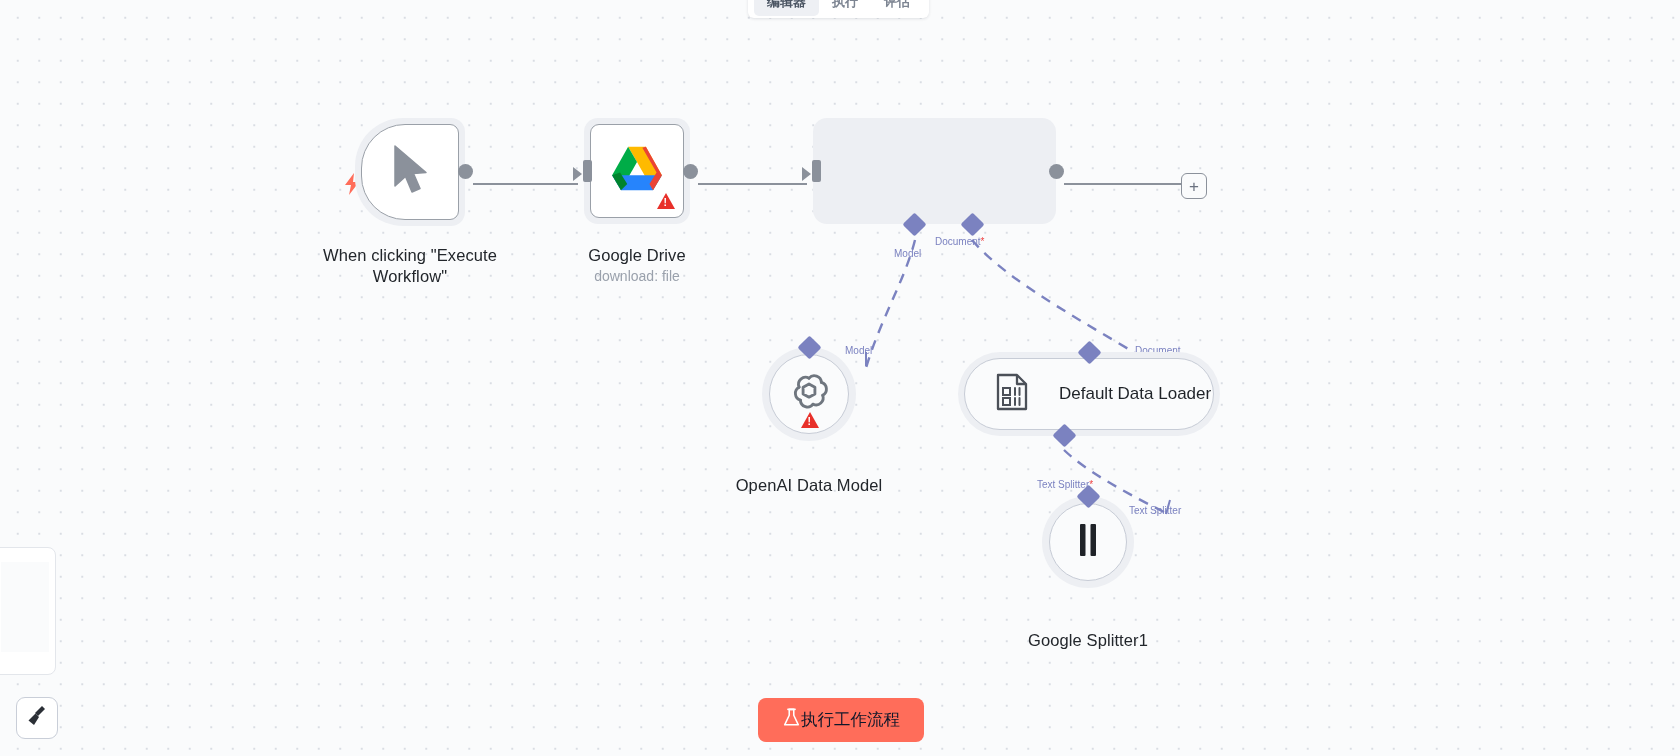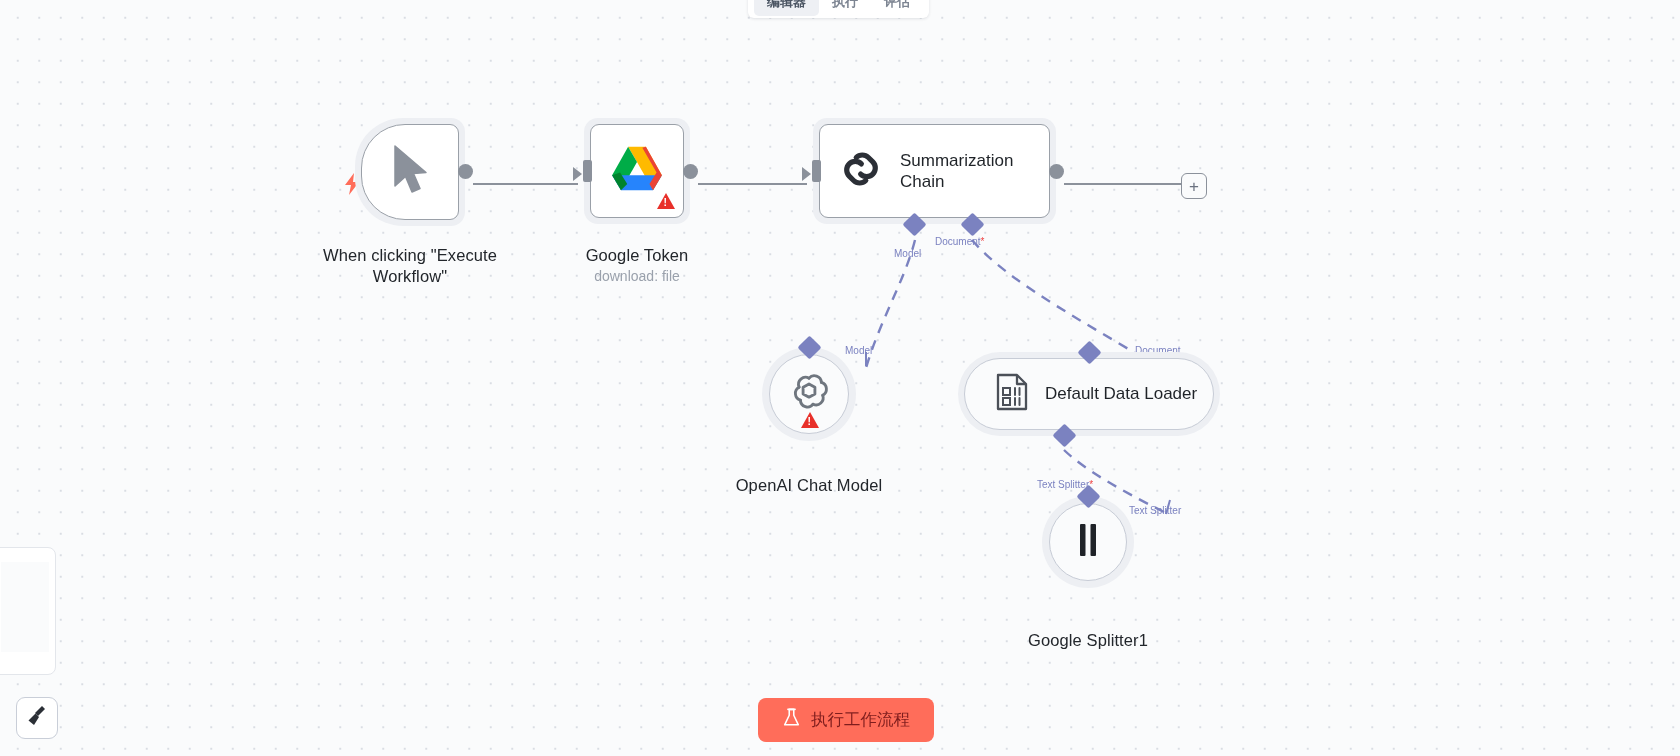--- a/index.html
+++ b/index.html
@@ -106,21 +106,21 @@
 
   
   #node-loader {
     position: absolute; left: 958px; top: 352px; width: 262px; height: 84px;
     background: #edeff3; border-radius: 42px;
     display: flex; align-items: center; justify-content: center;
   }
   #node-loader .pill-body {
     width: 250px; height: 72px;
     background: #fafbfc; border: 1.6px solid #c7ccd6; border-radius: 36px;
-    display: flex; align-items: center; gap: 16px; padding-left: 30px;
+    display: flex; align-items: center; gap: 30px; padding-left: 30px;
   }
   #node-loader .pill-title { font-size: 17px; color: #1f2328; }
 
   
   .diamond {
     position: absolute; width: 17px; height: 17px;
     background: #7b82c0; transform: rotate(45deg);
     border-radius: 2px;
   }
   .outdot {
@@ -177,22 +177,22 @@
     position: absolute; left: 16px; top: 697px; width: 42px; height: 42px;
     background: #fff; border: 1.4px solid #c9ced8; border-radius: 9px;
     display: flex; align-items: center; justify-content: center;
   }
 
   
   #exec-btn {
     position: absolute; left: 758px; top: 698px;
     height: 44px; padding: 0 24px;
     background: #ff6d5a; border: none; border-radius: 8px;
-    color: #7f1d1d; font-size: 16.5px; font-family: "Liberation Sans", sans-serif;
-    display: flex; align-items: center; gap: 10px;
+    color: #0f172a; font-size: 16.5px; font-family: "Liberation Sans", sans-serif;
+    display: flex; align-items: center; 
     cursor: pointer;
   }
 </style>
 </head>
 <body>
 
 <div id="canvas">
 
   <svg id="wires">
 
@@ -248,36 +248,24 @@
           <path d="M40 2 L58 34 L48 51 L44 44 L52 31 L36 3 Z" fill="#ea4335"></path>
           <path d="M2 34 L12 51 L19 44 L11 31 Z" fill="#00832d"></path>
         </svg>
       </span>
       <div class="warn" style="right:8px; bottom:8px;"></div>
     </div>
     <div class="inbar" style="left:-1px; top:42px;"></div>
     <div class="inarrow" style="left:-11px; top:49px;"></div>
     <div class="outdot" style="left:99px; top:46px;"></div>
   </div>
-  <div class="nlabel" style="left:537px; top:245px; width:200px;">Google Token</div>
+  <div class="nlabel" style="left:537px; top:245px; width:200px;">Google Drive</div>
   <div class="nsub" style="left:537px; top:268px; width:200px;">download: file</div>
 
   <div class="node-shell" id="node-chain">
-    <div class="node-body">
-      <span>
-        <svg width="46" height="46" viewBox="0 0 48 48">
-          <g fill="none" stroke="#2b2f36" stroke-width="5.4" stroke-linecap="round">
-            <path d="M19 12 a9 9 0 0 1 12.7 0 l4.6 4.6 a9 9 0 0 1 0 12.7 a9 9 0 0 1 -12.7 0"></path>
-            <path d="M29 36 a9 9 0 0 1 -12.7 0 l-4.6 -4.6 a9 9 0 0 1 0 -12.7 a9 9 0 0 1 12.7 0"></path>
-          </g>
-        </svg>
-      </span>
-      <div class="chain-title">Summarization
-Chain</div>
-    </div>
     <div class="inbar" style="left:-1px; top:42px;"></div>
     <div class="inarrow" style="left:-11px; top:49px;"></div>
     <div class="outdot" style="left:236px; top:46px;"></div>
 
     <div class="diamond" style="left:93px; top:98px;"></div>
     <div class="diamond" style="left:151px; top:98px;"></div>
   </div>
   <div class="port-label" style="left:894px; top:248px;">Model</div>
   <div class="port-label" style="left:935px; top:236px;">
     <span>Document</span><span class="req">*</span>
@@ -298,21 +286,21 @@
             <path d="M12 29.5 a7.4 7.4 0 0 1 -1.4 -13.6"></path>
             <path d="M10.6 15.9 a7.4 7.4 0 0 1 10.4 -9.4"></path>
             <path d="M14.8 16 L21 12.6 L27.2 16 L27.2 23 L21 26.4 L14.8 23 Z"></path>
           </g>
         </svg>
       </span>
       <div class="warn" style="left:31px; bottom:5px;"></div>
     </div>
     <div class="diamond" style="left:39px; top:-8px;"></div>
   </div>
-  <div class="nlabel" style="left:709px; top:475px; width:200px;">OpenAI Chat Model</div>
+  <div class="nlabel" style="left:709px; top:475px; width:200px;">OpenAI Data Model</div>
 
   <div class="port-label" style="left:1135px; top:345px;">Document</div>
   <div id="node-loader">
     <div class="pill-body">
       <span>
         <svg width="34" height="38" viewBox="0 0 34 38">
           <path d="M3 2 L22 2 L31 11 L31 36 L3 36 Z" fill="none" stroke="#4b5058" stroke-width="2.3" stroke-linejoin="round"></path>
           <path d="M22 2 L22 11 L31 11" fill="none" stroke="#4b5058" stroke-width="2.3" stroke-linejoin="round"></path>
           <rect x="8" y="15" width="7" height="7" fill="none" stroke="#4b5058" stroke-width="2"></rect>
           <rect x="8" y="25" width="7" height="7" fill="none" stroke="#4b5058" stroke-width="2"></rect>

